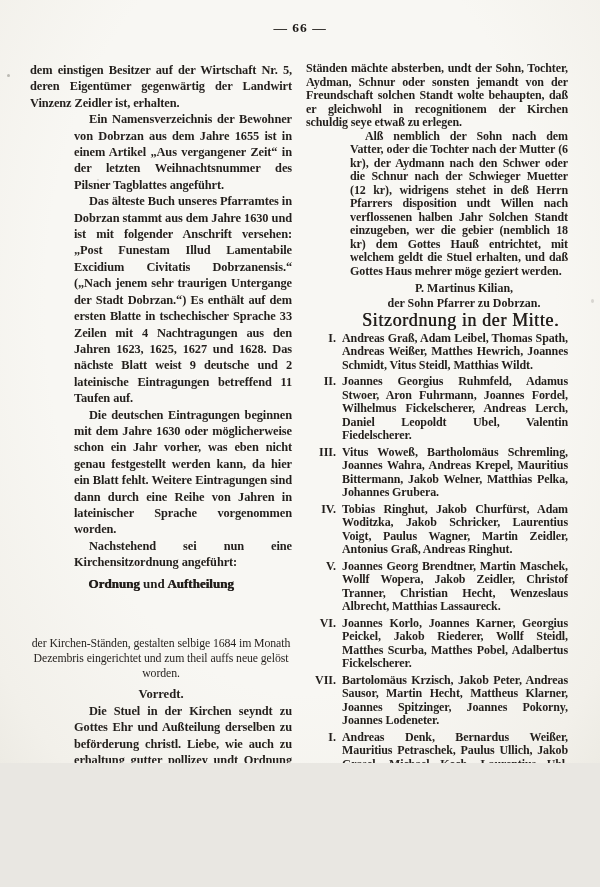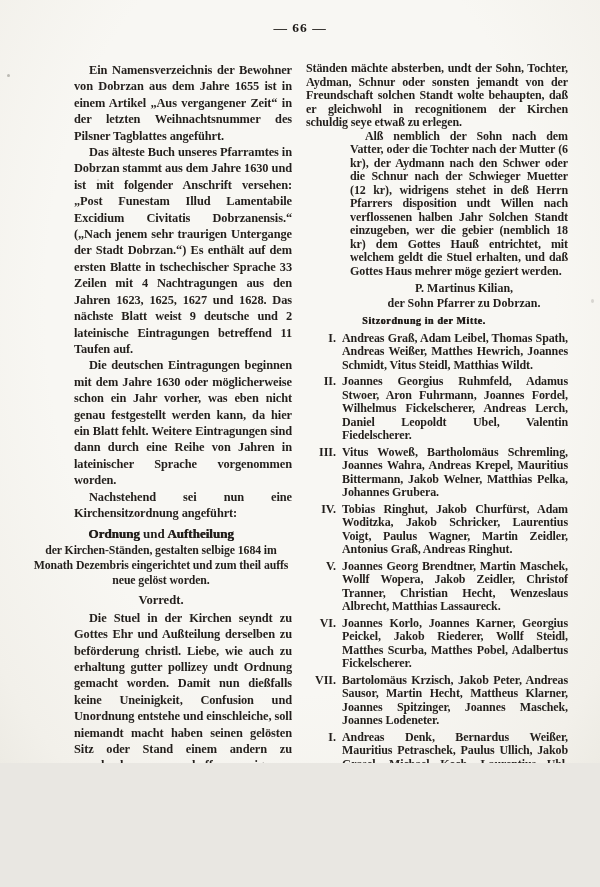--- a/index.html
+++ b/index.html
@@ -43,42 +43,43 @@
   .col p.indent { text-indent: 15px; margin-left: 44px; }
   .ordnung-heading {
     margin-top: 5px;
     text-align: center;
     font-weight: bold;
     font-size: 13px;
   }
   .fett { text-shadow: 0.5px 0 0 currentColor; }
   .ordnung-subtitle {
     text-align: center;
-    font-weight: bold;
+    font-weight: normal;
     font-size: 11.8px;
     line-height: 15.2px;
     letter-spacing: -0.1px;
+    margin-top: 44px;
   }
   .vorredt-heading {
     margin: 4px 0 1px 0;
     text-align: center;
     font-weight: bold;
     font-size: 12.6px;
   }
   .signature {
     width: 212px;
     margin: 3px 0 2px 52px;
     text-align: center;
     font-weight: bold;
     line-height: 15px;
   }
   .list-heading {
     margin: 3px 0 4px 56px;
-    font-weight: bold;
-    font-size: 10px;
+    font-weight: normal;
+    font-size: 18px;
     letter-spacing: 0.6px;
   }
   .entries { }
   .entry {
     display: flex;
     margin-bottom: 3px;
   }
   .entry .num {
     width: 36px;
     padding-right: 6px;
@@ -110,20 +111,21 @@
 
   <div class="speckle sp1"></div>
   <div class="speckle sp2"></div>
   <div class="speckle sp3"></div>
 
   <div class="page-header">— 66 —</div>
 
   <div class="columns">
 
     <div class="col col-left">
+      <p>dem einstigen Besitzer auf der Wirtschaft Nr. 5, deren Eigentümer gegenwärtig der Landwirt Vinzenz Zeidler ist, erhalten.</p>
       <p class="indent">Ein Namensverzeichnis der Bewohner von Dobrzan aus dem Jahre 1655 ist in einem Artikel „Aus vergangener Zeit“ in der letzten Weihnachtsnummer des Pilsner Tagblattes angeführt.</p>
       <p class="indent">Das älteste Buch unseres Pfarramtes in Dobrzan stammt aus dem Jahre 1630 und ist mit folgender Anschrift versehen: „Post Funestam Illud Lamentabile Excidium Civitatis Dobrzanensis.“ („Nach jenem sehr traurigen Untergange der Stadt Dobrzan.“) Es enthält auf dem ersten Blatte in tschechischer Sprache 33 Zeilen mit 4 Nachtragungen aus den Jahren 1623, 1625, 1627 und 1628. Das nächste Blatt weist 9 deutsche und 2 lateinische Eintragungen betreffend 11 Taufen auf.</p>
       <p class="indent">Die deutschen Eintragungen beginnen mit dem Jahre 1630 oder möglicherweise schon ein Jahr vorher, was eben nicht genau festgestellt werden kann, da hier ein Blatt fehlt. Weitere Eintragungen sind dann durch eine Reihe von Jahren in lateinischer Sprache vorgenommen worden.</p>
       <p class="indent">Nachstehend sei nun eine Kirchensitzordnung angeführt:</p>
 
       <div class="ordnung-heading">
         <span class="fett">Ordnung</span>
         <span>und</span>
         <span class="fett">Auftheilung</span>
       </div>
@@ -164,21 +166,21 @@
         <div class="entry">
           <div class="num">V.</div>
           <div class="names">Joannes Georg Brendtner, Martin Maschek, Wollf Wopera, Jakob Zeidler, Christof Tranner, Christian Hecht, Wenzeslaus Albrecht, Matthias Lassaureck.</div>
         </div>
         <div class="entry">
           <div class="num">VI.</div>
           <div class="names">Joannes Korlo, Joannes Karner, Georgius Peickel, Jakob Riederer, Wollf Steidl, Matthes Scurba, Matthes Pobel, Adalbertus Fickelscherer.</div>
         </div>
         <div class="entry">
           <div class="num">VII.</div>
-          <div class="names">Bartolomäus Krzisch, Jakob Peter, Andreas Sausor, Martin Hecht, Mattheus Klarner, Joannes Spitzinger, Joannes Maschek, Joannes Lodeneter.</div>
+          <div class="names">Bartolomäus Krzisch, Jakob Peter, Andreas Sausor, Martin Hecht, Mattheus Klarner, Joannes Spitzinger, Joannes Pokorny, Joannes Lodeneter.</div>
         </div>
         <div class="entry">
           <div class="num">I.</div>
           <div class="names">Andreas Denk, Bernardus Weißer, Mauritius Petraschek, Paulus Ullich, Jakob Grasel, Michael Koch, Laurentius Uhl, Joannes Zindel, Josephus Wachtor.</div>
         </div>
       </div>
     </div>
 
   </div>
 </div>

